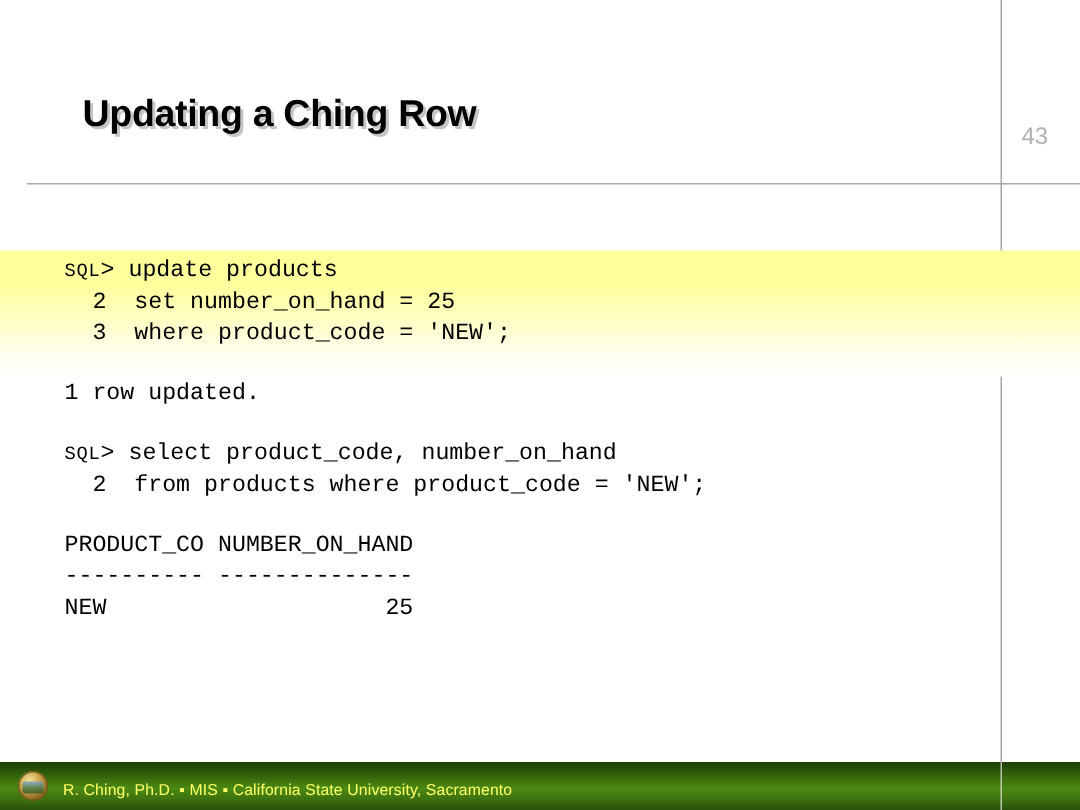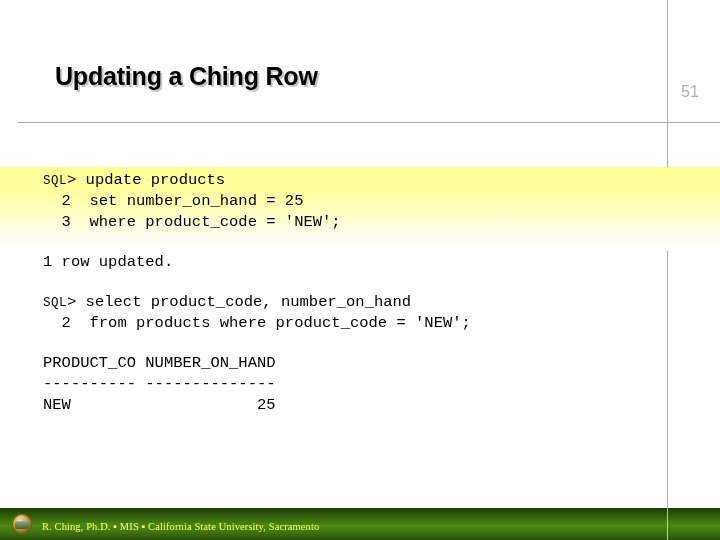--- a/index.html
+++ b/index.html
@@ -150,42 +150,41 @@
     opacity: 0.85;
   }
   .footer-text {
     position: absolute;
     left: 42px;
     top: 13px;
     font-size: 10.5px;
     color: #ffff66;
     white-space: nowrap;
     letter-spacing: 0.1px;
-    font-family: Liberation Serif, serif;
   }
   .footer-divider {
     position: absolute;
     left: 667px;
     top: 508px;
     width: 1px;
     height: 32px;
     background: rgba(230,230,230,0.75);
     z-index: 5;
   }
 </style>
 </head>
 <body>
 
 <div class="slide">
 
   <div class="v-divider"></div>
 
   <div class="title">Updating a Ching Row</div>
 
-  <div class="slide-number">51</div>
+  <div class="slide-number">43</div>
 
   <div class="h-rule"></div>
 
   <div class="highlight-band"></div>
 
   <div class="code-area" id="code-area"><div class="code-line"><span class="sql-prompt">SQL</span><span>&gt; update products</span></div><div class="code-line"><span>  2  set number_on_hand = 25</span></div><div class="code-line"><span>  3  where product_code = 'NEW';</span></div><div class="code-line blank"><span></span></div><div class="code-line"><span>1 row updated.</span></div><div class="code-line blank"><span></span></div><div class="code-line"><span class="sql-prompt">SQL</span><span>&gt; select product_code, number_on_hand</span></div><div class="code-line"><span>  2  from products where product_code = 'NEW';</span></div><div class="code-line blank"><span></span></div><div class="code-line"><span>PRODUCT_CO NUMBER_ON_HAND</span></div><div class="code-line"><span>---------- --------------</span></div><div class="code-line"><span>NEW                    25</span></div></div>
 
   <div class="footer">
     <div class="footer-logo"></div>
     <div class="footer-text">R. Ching, Ph.D. ▪ MIS  ▪ California State University, Sacramento</div>

